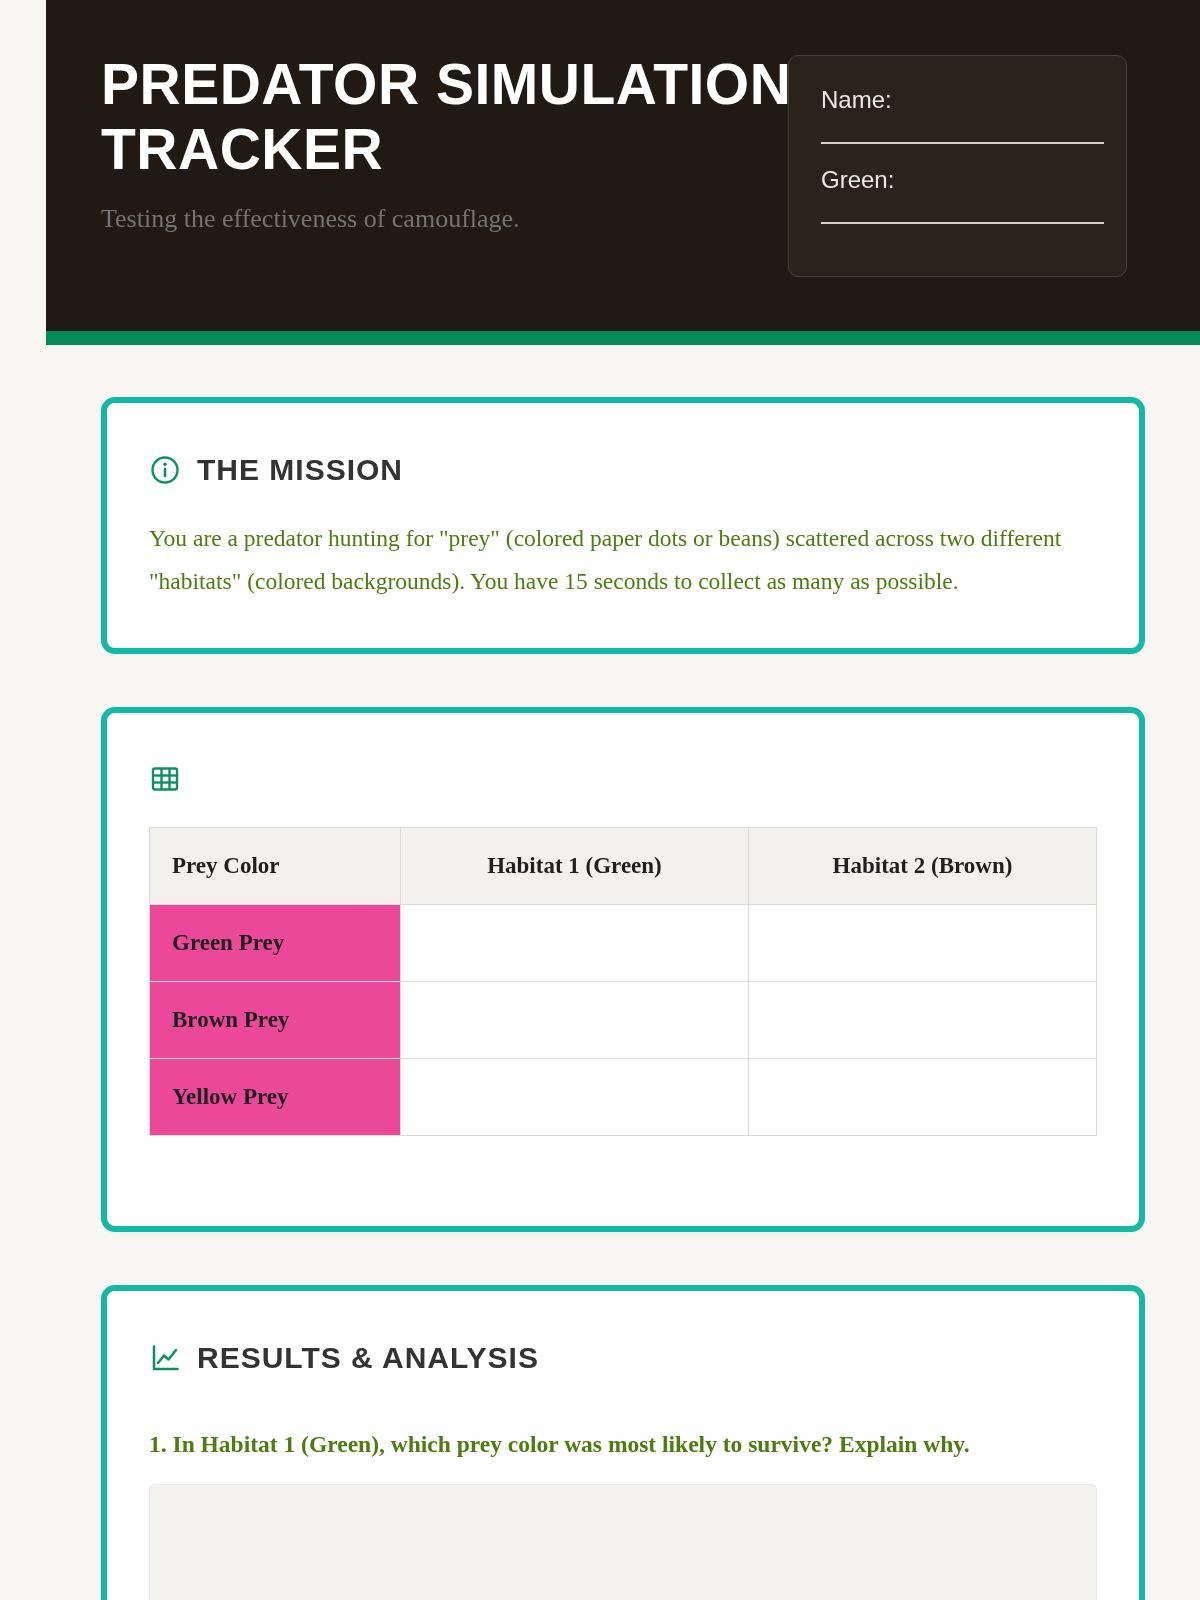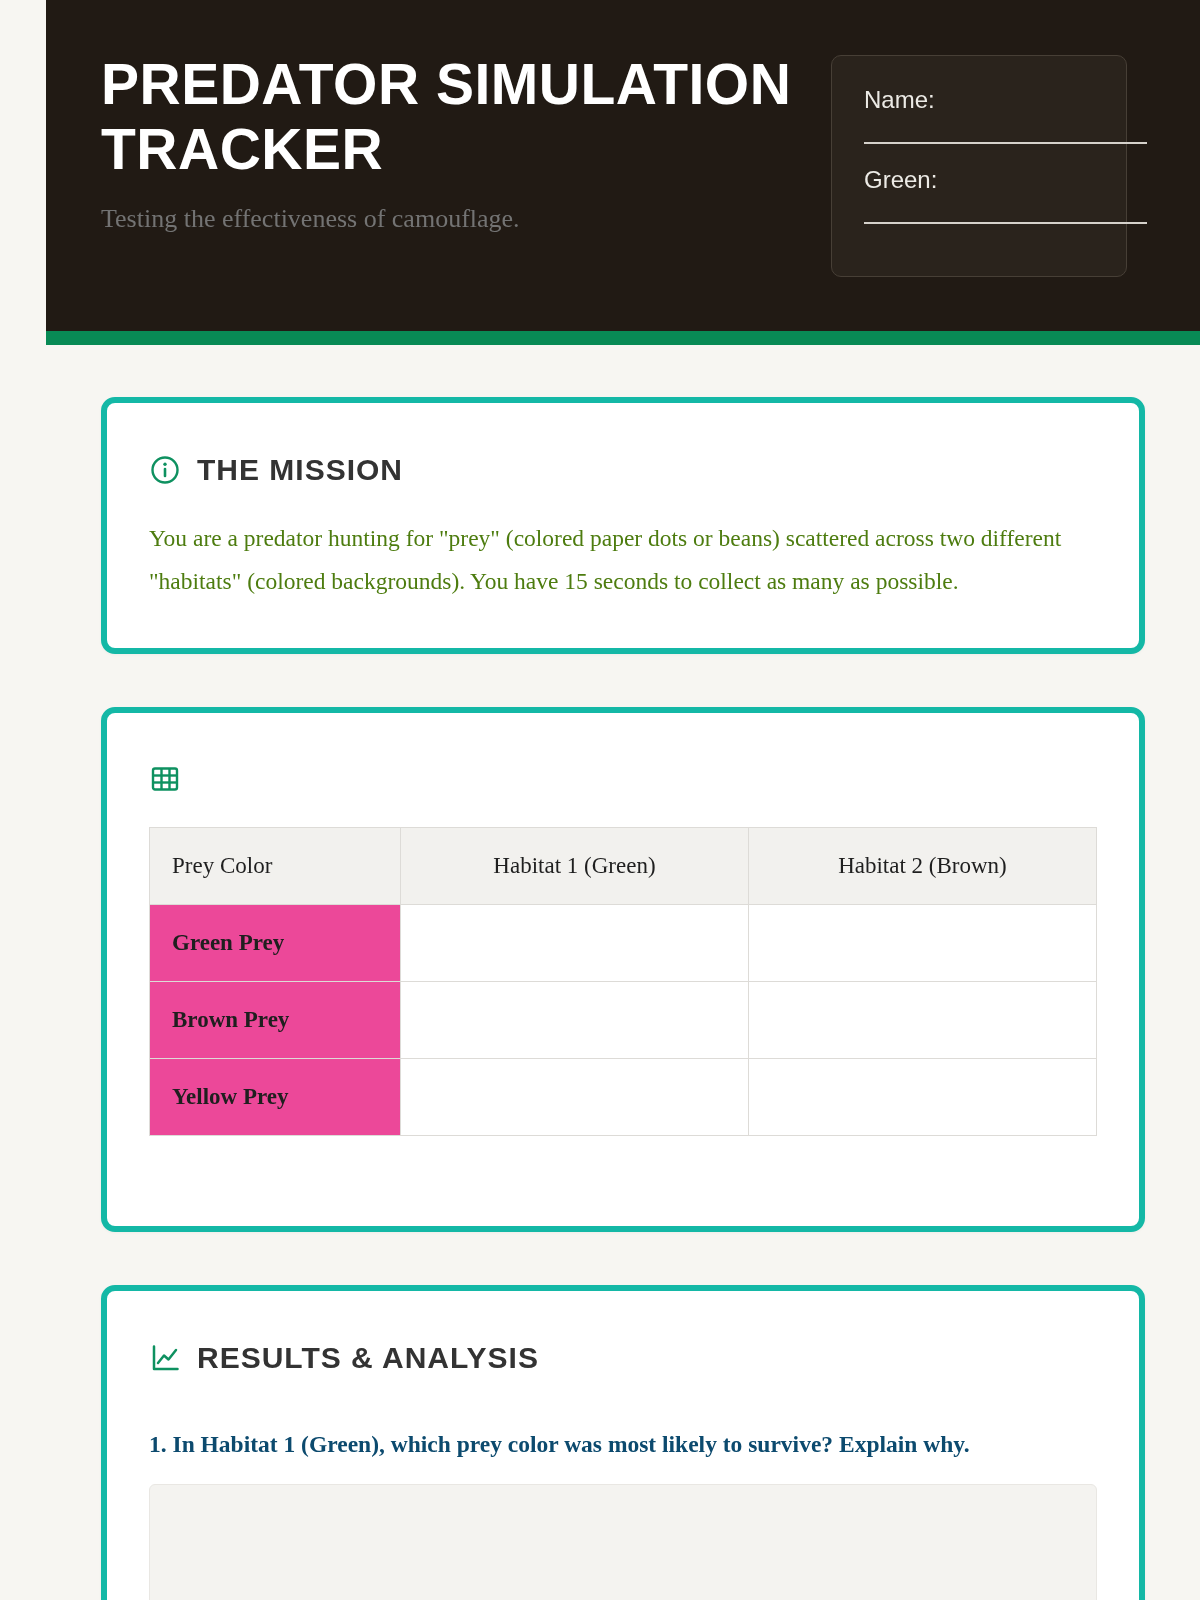--- a/index.html
+++ b/index.html
@@ -34,21 +34,21 @@
   .header-subtitle {
     margin-top: 22px;
     color: #737373;
     font-size: 26px;
     font-family: "Liberation Serif", serif;
   }
   .name-box {
     position: absolute;
     top: 55px;
     right: 73px;
-    width: 296px;
+    width: 339px;
     height: 222px;
     background: #2a231c;
     border: 1px solid #473f36;
     border-radius: 10px;
     padding: 30px 32px;
     color: #eceae5;
     font-size: 24px;
   }
   .name-box .field-label { display: block; }
   .write-line {
@@ -100,40 +100,40 @@
     font-family: "Liberation Serif", serif;
     font-size: 23px;
     color: #1f1f1f;
   }
   .data-table th, .data-table td {
     border: 1px solid #dddbd7;
     padding: 25px 22px;
   }
   .data-table thead th {
     background: #f2f1ee;
-    font-weight: 400;
+    font-weight: 700;
   }
   .data-table thead th:first-child { text-align: left; width: 26.5%; }
   .data-table thead th:not(:first-child) { text-align: center; width: 36.75%; }
   .data-table tbody th {
     text-align: left;
     font-weight: 700;
     background: #ec4899;
   }
   .data-table tbody td { background: #ffffff; }
   .survival-card { padding-bottom: 90px; }
 
   
   .results-card { margin-bottom: 0; }
   .question-label {
     margin-top: 56px;
     font-family: "Liberation Serif", serif;
     font-size: 23.5px;
     font-weight: 700;
-    color: #0c4a6e;
+    color: #4d7c0f;
   }
   .answer-box {
     margin-top: 26px;
     background: #f4f3f0;
     border: 1px solid #e9e7e3;
     border-radius: 6px;
     height: 170px;
     width: 100%;
   }
 </style>

